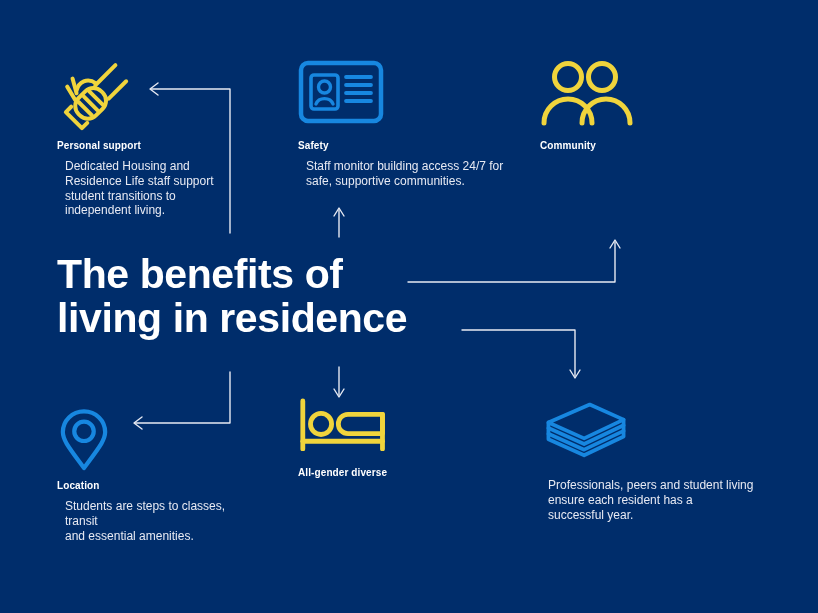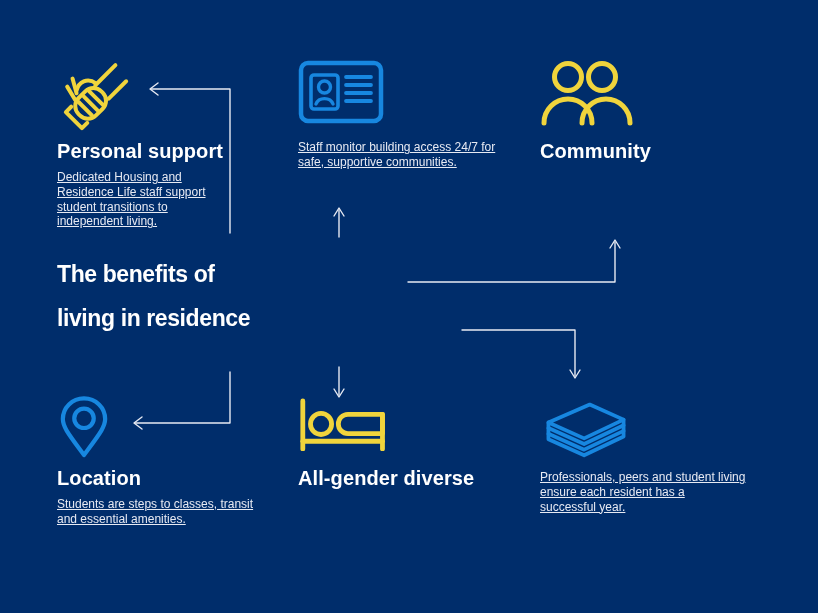--- a/index.html
+++ b/index.html
@@ -8,36 +8,35 @@
     position:relative;
     width:818px;height:613px;
     background:var(--bg,#002D6B);
     overflow:hidden;
   }
   .benefit{position:absolute;}
   .icon-wrap{height:80px;display:flex;align-items:flex-start;}
   .row2 .icon-wrap{height:72px;}
   .benefit h2{
     margin:0 0 7px 0;
-    font-size:20px;
+    font-size:10px;
     font-weight:700;
     color:var(--heading,#FFFFFF);
     letter-spacing:0.1px;
   }
   .benefit p{
-    margin:0;
+    margin:8px;
     font-size:12px;
     line-height:14.8px;
     color:var(--body,#E7EAF3);
     white-space:pre-line;
-    text-decoration:underline;
   }
   #title{
     position:absolute;left:57px;top:252px;
-    font-size:23px;line-height:44px;font-weight:700;
+    font-size:41px;line-height:44px;font-weight:700;
     color:var(--heading,#FFFFFF);
     letter-spacing:-0.4px;
   }
   .yellow-stroke{stroke:var(--yellow,#F0D43C);}
   .blue-stroke{stroke:var(--blue,#1787E0);}
   #connectors{position:absolute;left:0;top:0;pointer-events:none;}
   #connectors path{stroke:var(--connector,#E7EAF3);stroke-width:1.4;fill:none;stroke-linecap:round;stroke-linejoin:round;}
   svg.icon{display:block;}
   svg.icon *{fill:none;stroke-linecap:round;stroke-linejoin:round;}
 </style>
@@ -98,39 +97,40 @@
           <rect x="13" y="15" width="27" height="34" rx="3" stroke-width="3.6"></rect>
           <circle cx="26.5" cy="27" r="6" stroke-width="3.4"></circle>
           <path d="M18,44 a9,8 0 0 1 17,0" stroke-width="3.4"></path>
           <path d="M48,17 H73" stroke-width="3.8"></path>
           <path d="M48,25 H73" stroke-width="3.8"></path>
           <path d="M48,33 H73" stroke-width="3.8"></path>
           <path d="M48,41 H73" stroke-width="3.8"></path>
         </g>
       </svg>
     </div>
+    <h2>Safety</h2>
     <p>Staff monitor building access 24/7 for
 safe, supportive communities.</p>
   </section>
 
   <section class="benefit" style="left:540px;top:60px;width:250px;">
     <div class="icon-wrap">
       <svg class="icon" width="94" height="66" viewBox="0 0 94 66">
         <g class="yellow-stroke" stroke-width="5">
           <circle cx="28" cy="17" r="13.5"></circle>
           <circle cx="62" cy="17" r="13.5"></circle>
           <path d="M4,63 a24,24 0 0 1 48,0"></path>
           <path d="M42,63 a24,24 0 0 1 48,0"></path>
         </g>
       </svg>
     </div>
     <h2>Community</h2>
   </section>
 
-  <section class="benefit row2" style="left:57px;top:395px;width:205px;">
+  <section class="benefit row2" style="left:57px;top:408px;width:205px;">
     <div class="icon-wrap">
       <svg class="icon" width="54" height="66" viewBox="0 0 62 78">
         <g class="blue-stroke" stroke-width="5">
           <path d="M31,4 C17,4 6,15 6,28.5 C6,38 13,46.5 31,71 C49,46.5 56,38 56,28.5 C56,15 45,4 31,4 Z"></path>
           <circle cx="31" cy="27.5" r="11.5"></circle>
         </g>
       </svg>
     </div>
     <h2>Location</h2>
     <p>Students are steps to classes, transit

